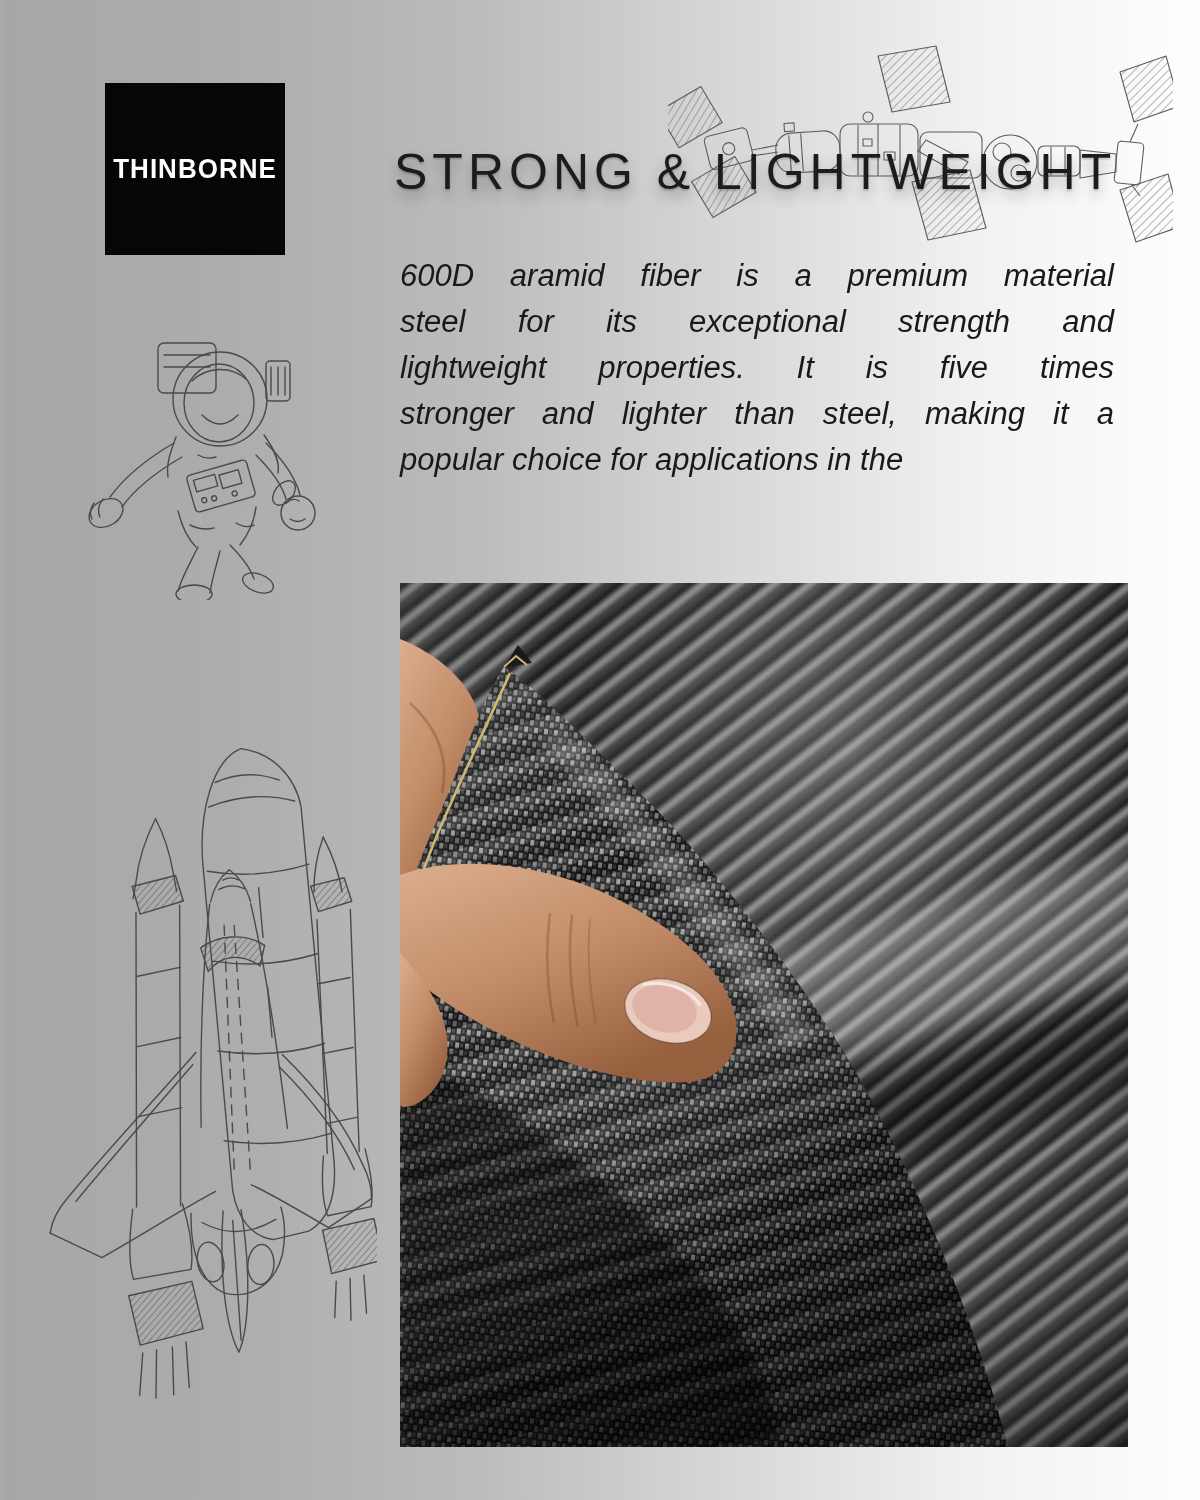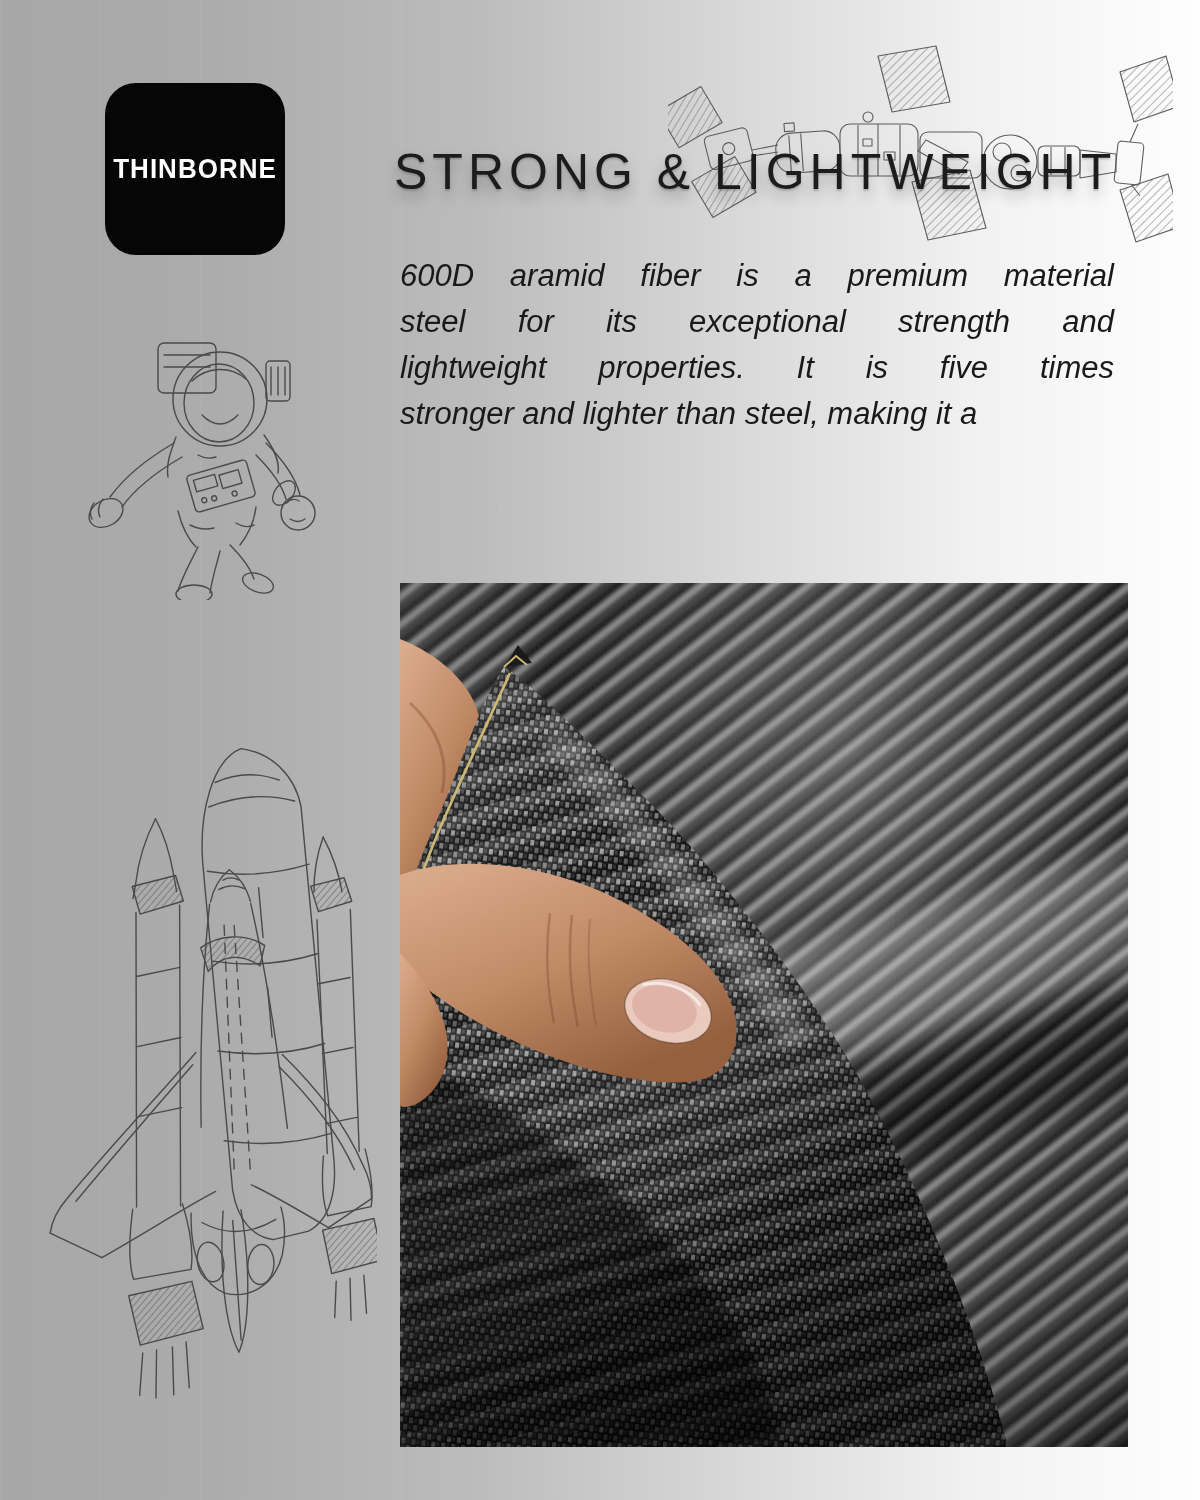--- a/index.html
+++ b/index.html
@@ -11,21 +11,20 @@
     font-family:"Liberation Sans",sans-serif;
   }
   .page::after{
     content:"";position:absolute;inset:0;pointer-events:none;
     background:repeating-linear-gradient(90deg,rgba(255,255,255,0.03) 0 2px,rgba(0,0,0,0.0) 2px 100px);
   }
   .logo-box{
     position:absolute;left:105px;top:83px;width:180px;height:172px;
     background:#060606;display:flex;align-items:center;justify-content:center;
     z-index:4;
-    border-radius:31px;
   }
   .logo-text{
     color:#ffffff;font-size:26px;font-weight:700;letter-spacing:1px;
     transform:scaleY(1.05);white-space:nowrap;
   }
   .station-illu{position:absolute;left:668px;top:44px;z-index:2;}
   .page-title{
     position:absolute;left:386px;top:143px;z-index:3;
     font-size:50px;font-weight:400;letter-spacing:5px;color:#1c1c1c;
     white-space:nowrap;
@@ -103,20 +102,21 @@
     </g>
   </svg>
 
   <div class="page-title">STRONG &amp; LIGHTWEIGHT</div>
 
   <div class="body-copy">
     <div class="pline">600D aramid fiber is a premium material</div>
     <div class="pline">steel for its exceptional strength and</div>
     <div class="pline">lightweight properties. It is five times</div>
     <div class="pline">stronger and lighter than steel, making it a</div>
+    <div class="pline">popular choice for applications in the</div>
   </div>
 
   <svg class="astronaut-illu" width="265" height="285" viewBox="0 0 265 285">
     <g class="illu-line">
       <rect x="88" y="28" width="58" height="50" rx="6"></rect>
       <line x1="94" y1="40" x2="140" y2="40"></line>
       <line x1="94" y1="52" x2="140" y2="52"></line>
       <rect x="196" y="46" width="24" height="40" rx="4"></rect>
       <line x1="201" y1="52" x2="201" y2="80"></line>
       <line x1="208" y1="52" x2="208" y2="80"></line>

